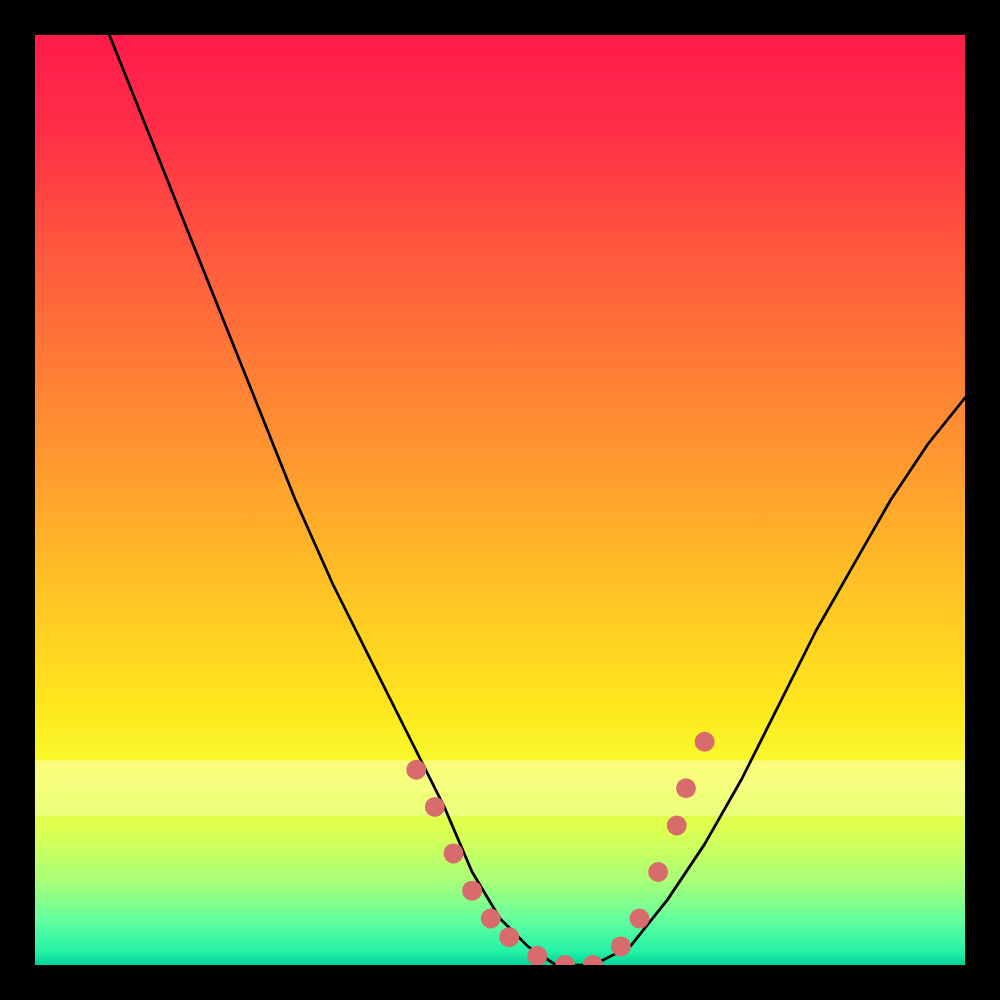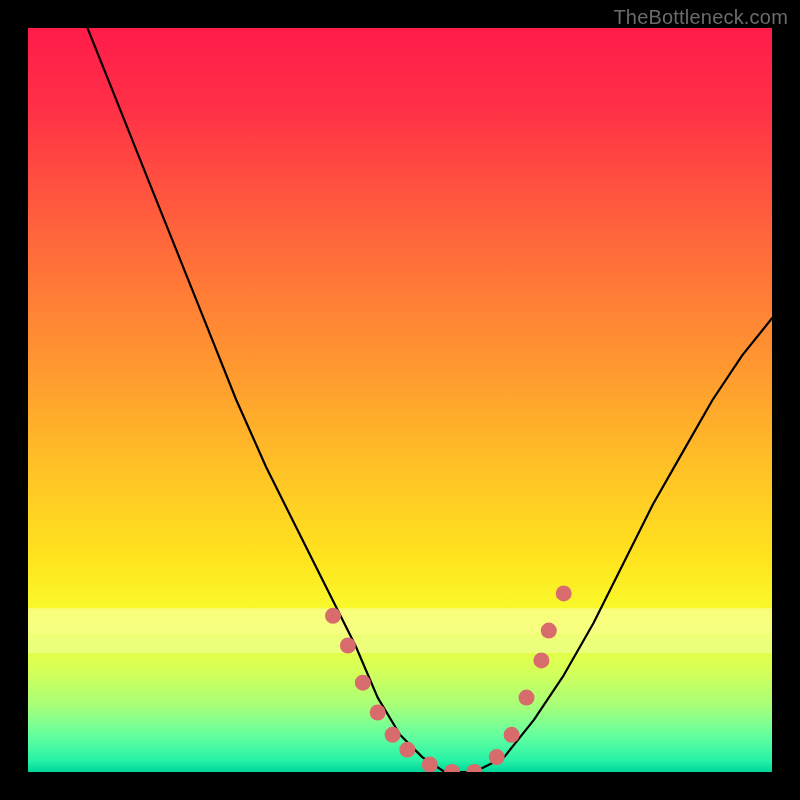--- a/index.html
+++ b/index.html
@@ -79,14 +79,13 @@
           <circle cx="446.4" cy="744.0" r="8" fill="#d86b6b"></circle>
           <circle cx="468.7" cy="729.1" r="8" fill="#d86b6b"></circle>
           <circle cx="483.6" cy="706.8" r="8" fill="#d86b6b"></circle>
           <circle cx="498.5" cy="669.6" r="8" fill="#d86b6b"></circle>
           <circle cx="513.4" cy="632.4" r="8" fill="#d86b6b"></circle>
           <circle cx="520.8" cy="602.6" r="8" fill="#d86b6b"></circle>
           <circle cx="535.7" cy="565.4" r="8" fill="#d86b6b"></circle>
         </g>
     </svg>
   </div>
-  <div class="watermark">TheBottleneck.com</div>
 </div>
 
 </body></html>

